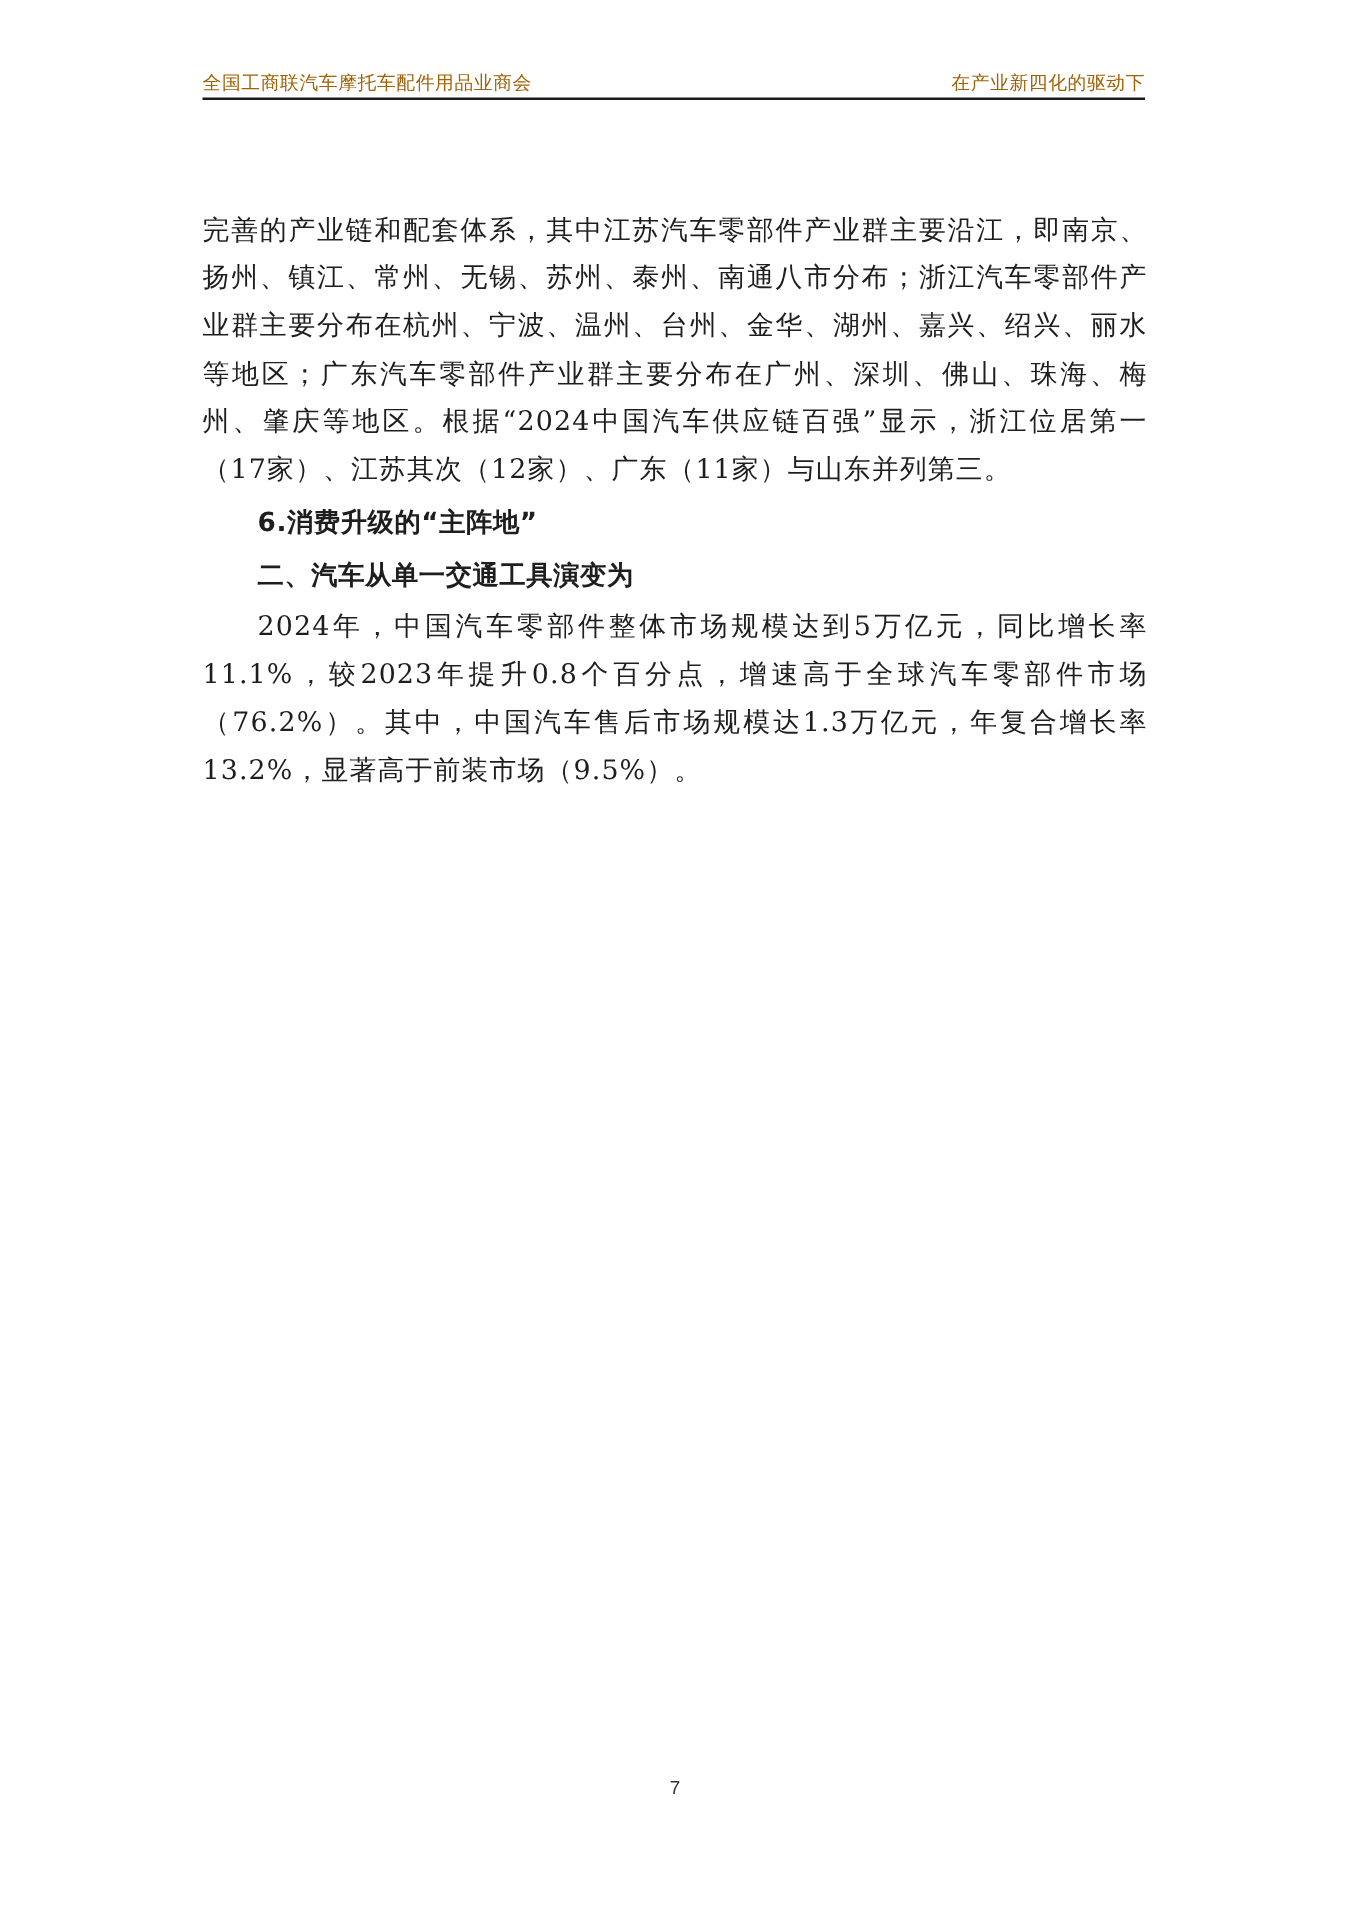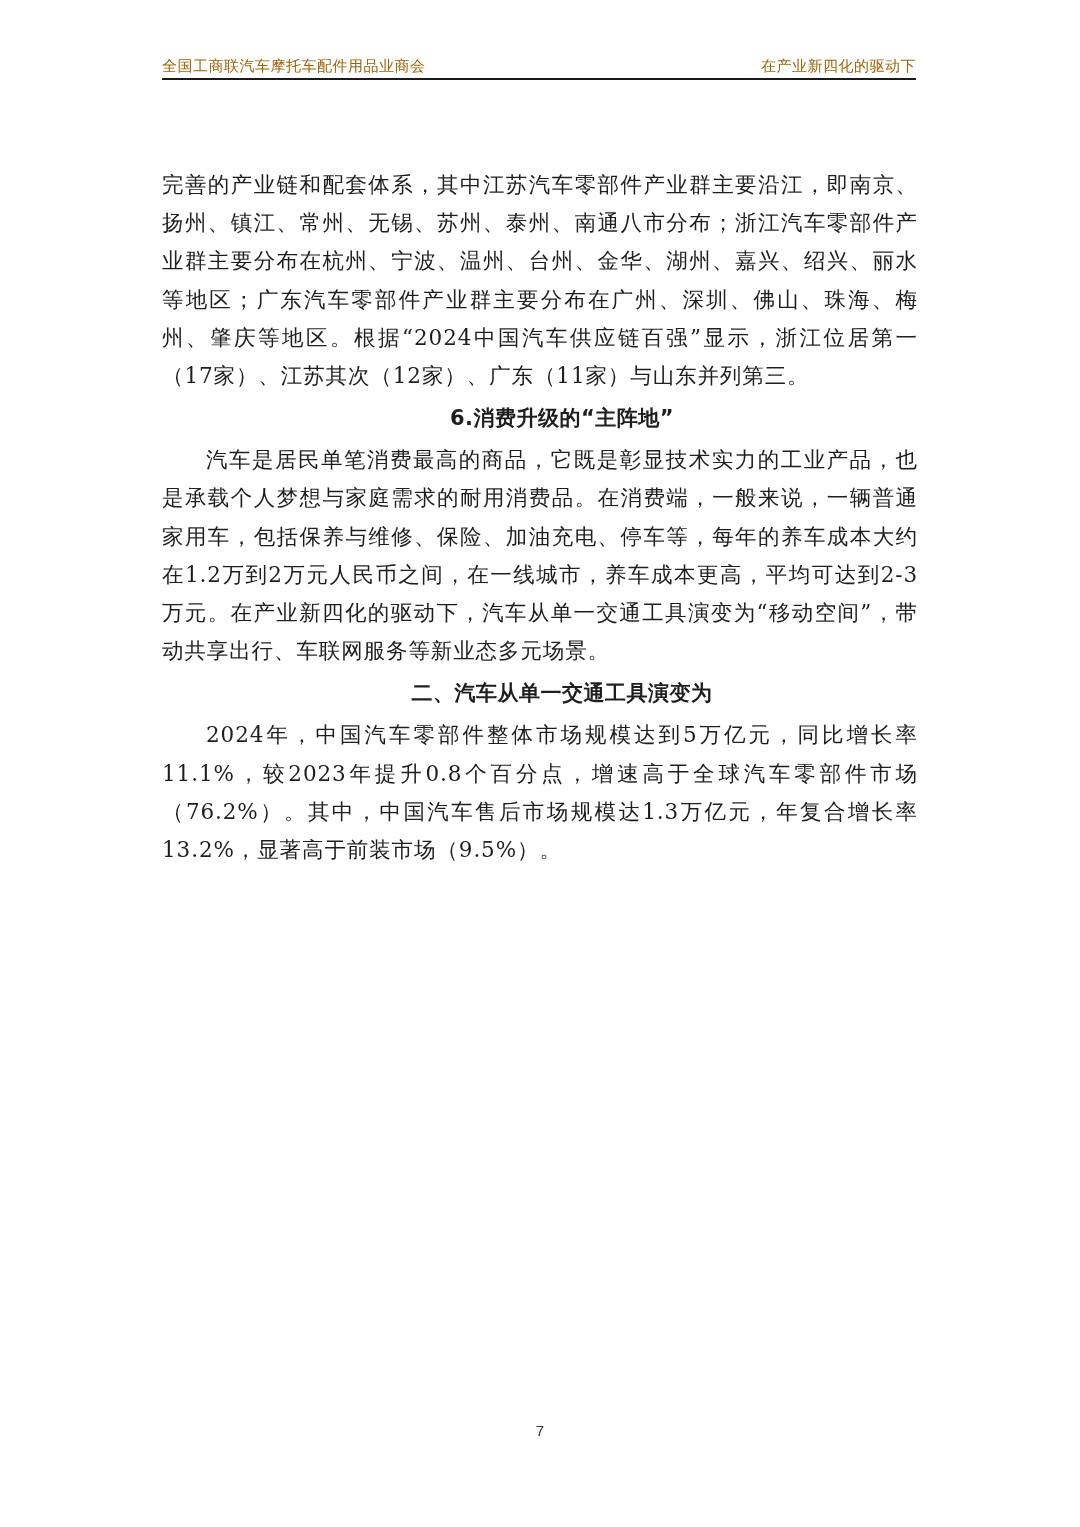--- a/index.html
+++ b/index.html
@@ -7,33 +7,32 @@
          font-family: "DejaVu Serif", "Liberation Serif", serif; color: #1e1e1e; }
   .header { position: absolute; left: 162px; top: 52px; width: 754px; height: 24px;
             border-bottom: 2px solid #1a1a1a; font-size: 15px; color: #a16207;
             display: flex; justify-content: space-between; align-items: flex-end; padding-bottom: 2px; }
   .header span { letter-spacing: 0.5px; }
   .content { position: absolute; left: 162px; top: 134px; width: 756px; margin-top: 32px; }
   .p { font-size: 21.5px; line-height: 38.2px; margin: 0 0 4px 0; text-align: justify;
        text-align-last: left; letter-spacing: 0.9px; }
   .indent { text-indent: 44px; }
   .h { font-family: "DejaVu Sans", "Liberation Sans", sans-serif; font-weight: bold;
-       font-size: 21px; line-height: 38px; margin: 0 0 4px 0; text-indent: 44px; letter-spacing: 0.5px; text-align: center; }
+       font-size: 21px; line-height: 38px; margin: 0 0 4px 0; text-indent: 44px; letter-spacing: 0.5px; }
   .page-num { position: absolute; left: 0; width: 1080px; top: 1422px; text-align: center;
               font-family: "Liberation Sans", sans-serif; font-size: 15px; color: #333; }
 </style>
 </head>
 <body>
 
 <div class="header">
   <span>全国工商联汽车摩托车配件用品业商会</span>
   <span>在产业新四化的驱动下</span>
 </div>
 
 <div class="content">
   <p class="p">完善的产业链和配套体系，其中江苏汽车零部件产业群主要沿江，即南京、扬州、镇江、常州、无锡、苏州、泰州、南通八市分布；浙江汽车零部件产业群主要分布在杭州、宁波、温州、台州、金华、湖州、嘉兴、绍兴、丽水等地区；广东汽车零部件产业群主要分布在广州、深圳、佛山、珠海、梅州、肇庆等地区。根据“2024中国汽车供应链百强”显示，浙江位居第一（17家）、江苏其次（12家）、广东（11家）与山东并列第三。</p>
   <p class="h">6.消费升级的“主阵地”</p>
-  <p class="p indent">汽车是居民单笔消费最高的商品，它既是彰显技术实力的工业产品，也是承载个人梦想与家庭需求的耐用消费品。在消费端，一般来说，一辆普通家用车，包括保养与维修、保险、加油充电、停车等，每年的养车成本大约在1.2万到2万元人民币之间，在一线城市，养车成本更高，平均可达到2-3万元。在产业新四化的驱动下，汽车从单一交通工具演变为“移动空间”，带动共享出行、车联网服务等新业态多元场景。</p>
   <p class="h">二、汽车从单一交通工具演变为</p>
   <p class="p indent">2024年，中国汽车零部件整体市场规模达到5万亿元，同比增长率11.1%，较2023年提升0.8个百分点，增速高于全球汽车零部件市场（76.2%）。其中，中国汽车售后市场规模达1.3万亿元，年复合增长率13.2%，显著高于前装市场（9.5%）。</p>
 </div>
 
 <div class="page-num">7</div>
 
 </body></html>

